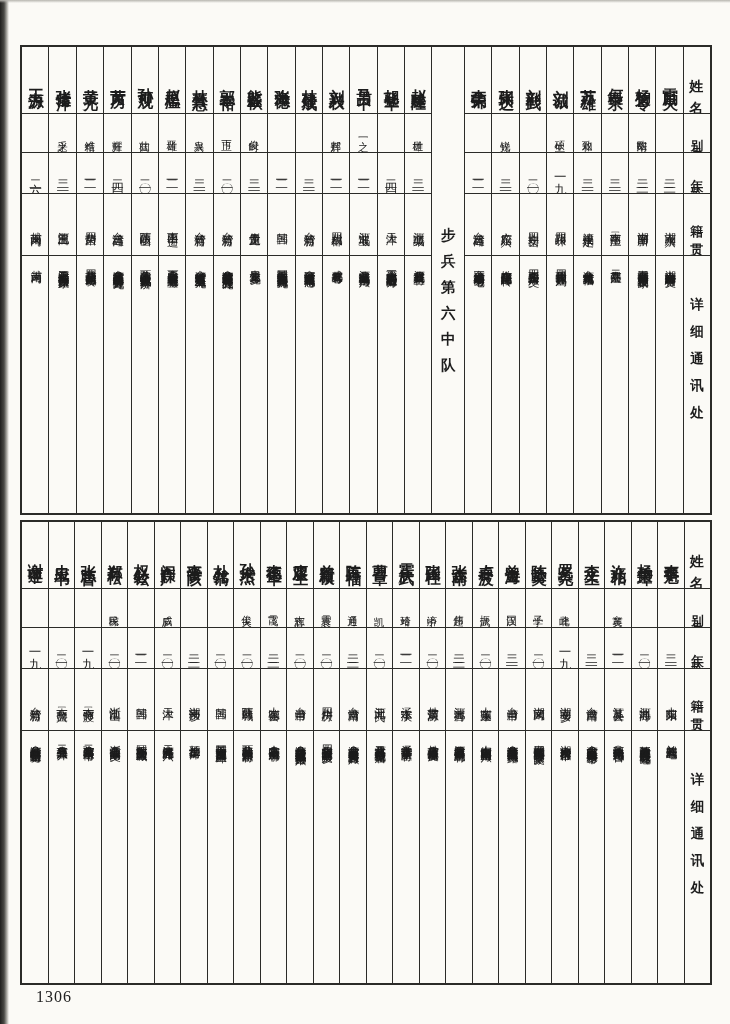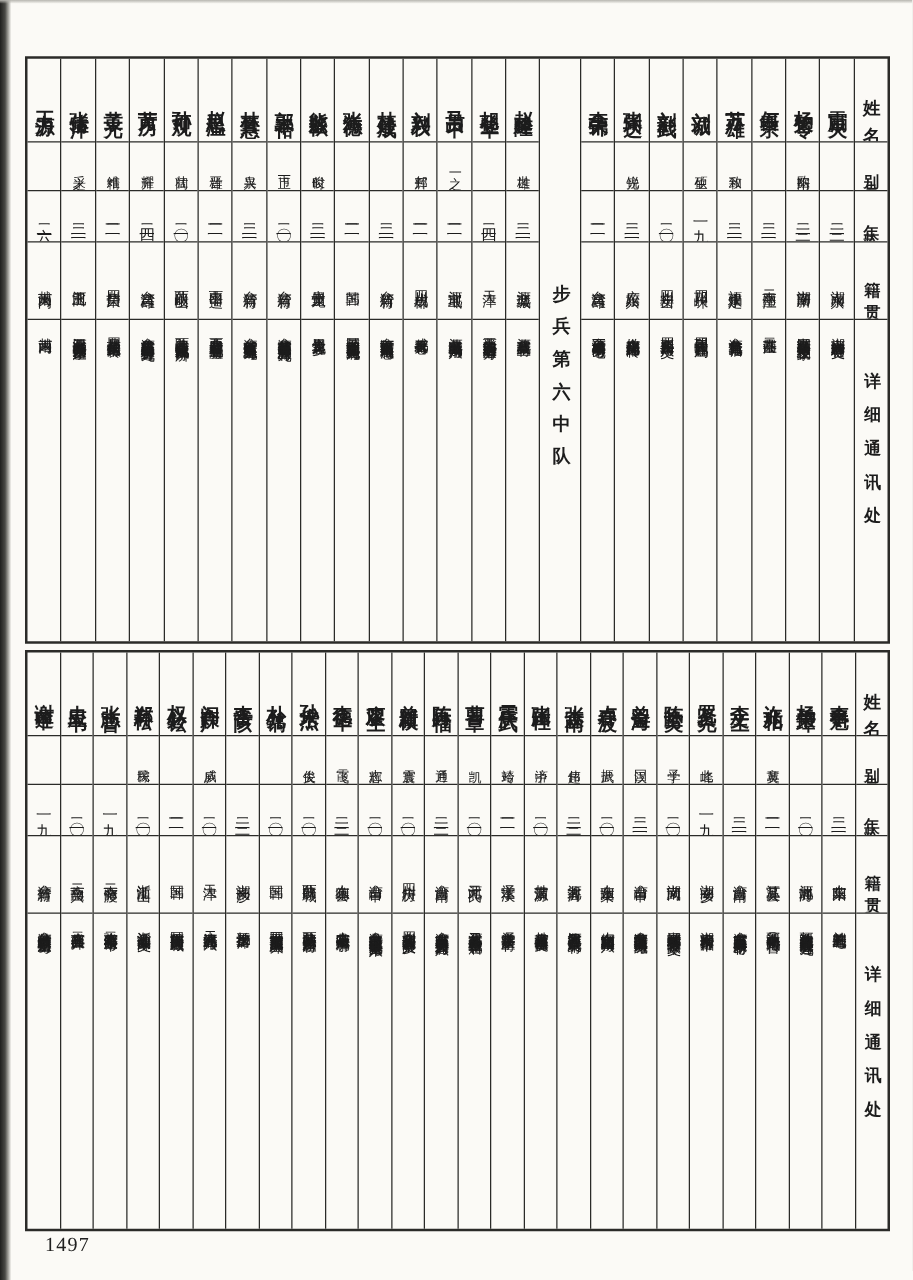--- a/index.html
+++ b/index.html
@@ -874,14 +874,14 @@
         </div>
         <div class="cell c-origin">
           <span class="vtext t-origin">台湾新竹</span>
         </div>
         <div class="cell c-addr">
           <span class="vtext t-addr">台湾新竹县中坜区中坜镇新街三三号</span>
         </div>
       </div>
     </section>
 
-  <div class="page-number">1497</div>
+  <div class="page-number">1306</div>
 </div>
 
 </body></html>

